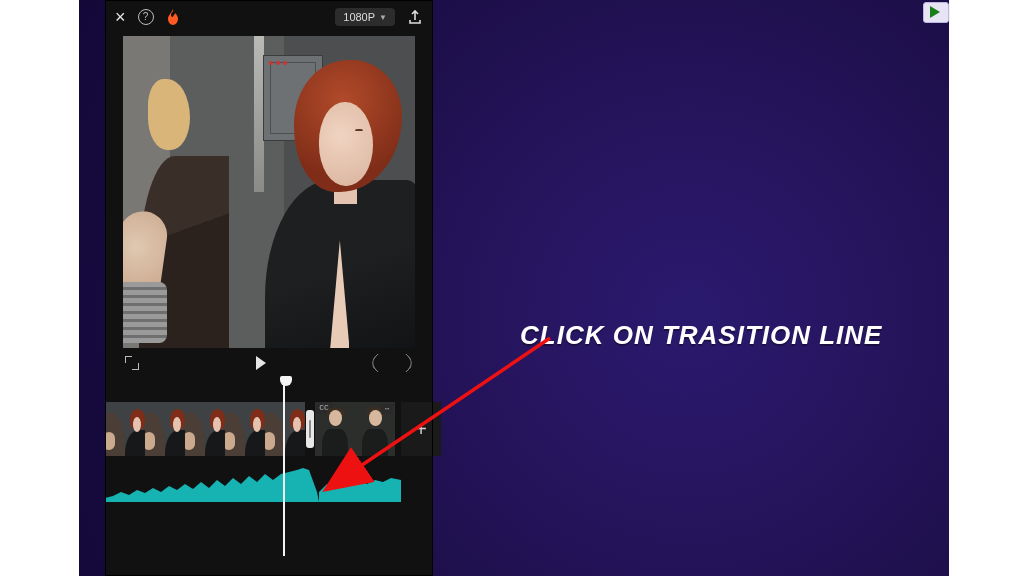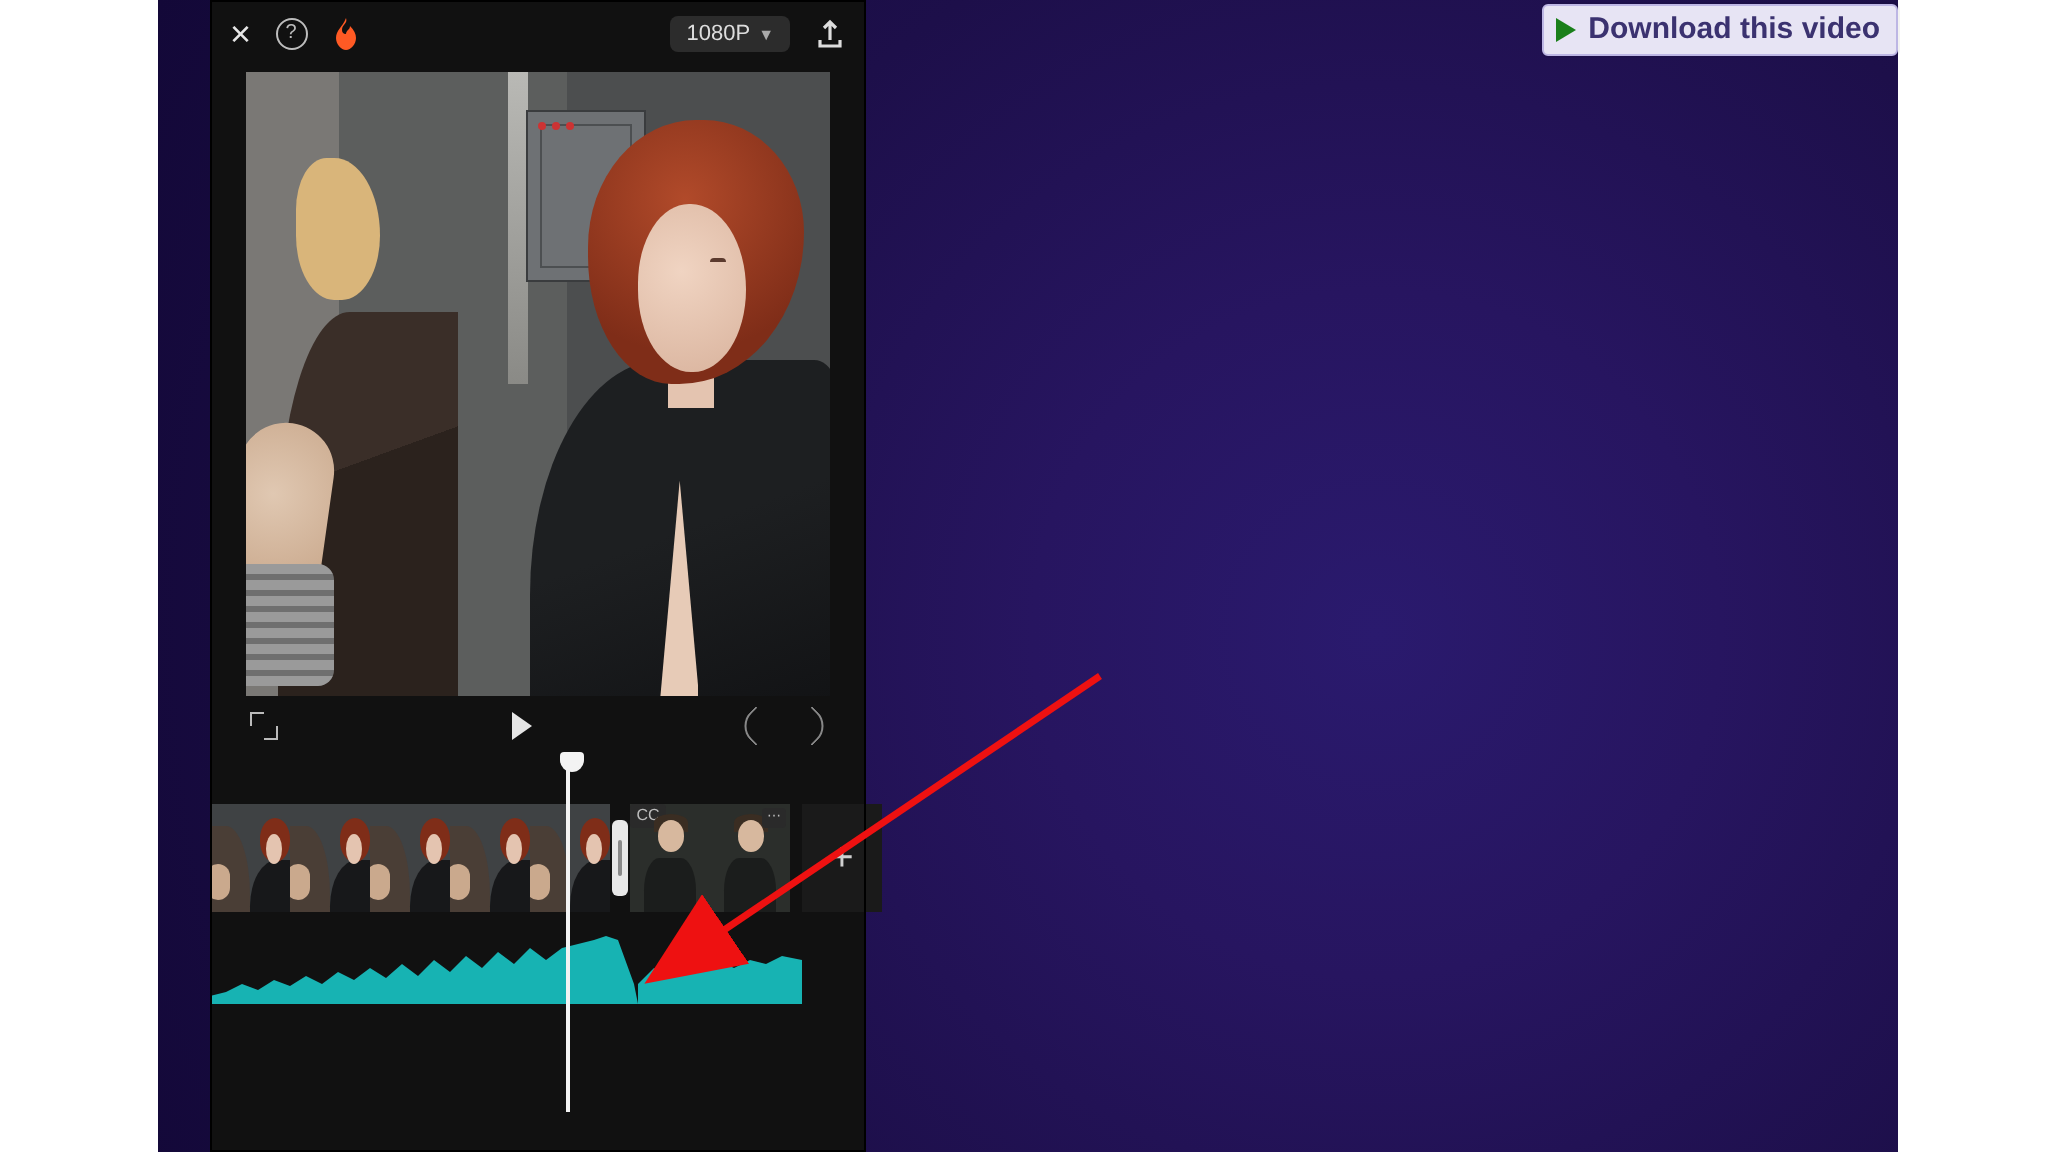--- a/index.html
+++ b/index.html
@@ -50,21 +50,21 @@
   .fs::after{right:0;bottom:0;border-left:none;border-top:none}
   
   .ruler { display:flex; align-items:center; gap:8px; padding: 4px 0 2px 8px; font-size:9px; color:#9a9a9a; white-space:nowrap; overflow:hidden; border-top:1px solid #000; border-bottom:1px solid #000; background:#0c0c0c; height:20px }
   .ruler .cur { color:#e9e9e9 }
   .ruler .slash{color:#666;margin:0 -4px}
   .ruler .tick { color:#777 }
   .ruler .tick.small{color:#555}
   
   .timeline { position: relative; height: 180px; background:#111; }
   .clips { position:absolute; left:0; top:26px; height:54px; display:flex; }
-  .thumb { width:40px; height:54px; background:#3f4244; position:relative; overflow:hidden; flex:0 0 auto; }
+  .thumb { width:40px; height:54px; background:#3f4244; position:relative; overflow:hidden; flex:0 0 auto;font-family:Liberation Mono, monospace; }
   .thumb .tf-left{position:absolute;left:-4px;bottom:0;width:60%;height:80%;background:#4a3e36;border-top-right-radius:50% 80%}
   .thumb .tf-leftarm{position:absolute;left:-2px;bottom:6px;width:30%;height:34%;background:#caa98d;border-radius:8px}
   .thumb .tf-right{position:absolute;right:-2px;bottom:0;width:66%;height:92%;}
   .thumb .tf-right .th-hair{position:absolute;right:6%;top:6%;width:60%;height:44%;background:#7f2d18;border-radius:50%}
   .thumb .tf-right .th-face{position:absolute;right:22%;top:22%;width:30%;height:30%;background:#e4c4b0;border-radius:50%}
   .thumb .tf-right .th-body{position:absolute;right:-4%;bottom:0;width:86%;height:52%;background:#17181a;border-top-left-radius:60% 90%}
   .thumb.b { background:#2b2e2b }
   .thumb.b .m-head{position:absolute;left:34%;top:14%;width:34%;height:30%;background:#d7b89e;border-radius:50%}
   .thumb.b .m-hair{position:absolute;left:30%;top:10%;width:42%;height:16%;background:#3a2d22;border-radius:50% 50% 0 0}
   .thumb.b .m-body{position:absolute;left:18%;bottom:0;width:64%;height:50%;background:#1b1d1c;border-top-left-radius:30% 60%;border-top-right-radius:30% 60%}
@@ -230,27 +230,27 @@
         <svg viewBox="0 0 296 40" width="296" height="40" preserveAspectRatio="none">
           <path d="M0 40 L0 36 L8 34 L16 30 L24 33 L32 28 L40 31 L48 26 L56 30 L64 24 L72 28 L80 22 L88 27 L96 20 L104 26 L112 18 L120 24 L128 16 L136 22 L144 14 L152 20 L160 12 L168 18 L176 12 L184 10 L192 8 L198 6 L204 8 L212 30 L214 40 Z" fill="#17b3b3"></path>
           <path d="M214 40 L214 30 L222 22 L230 26 L238 20 L246 24 L254 18 L262 22 L270 18 L278 20 L286 16 L296 18 L296 40 Z" fill="#17b3b3"></path>
         </svg>
       </div>
 
       <div class="playhead"></div>
     </div>
   </div>
 
+  <div class="instruction">CLICK ON TRASITION LINE</div>
 
   <svg class="arrow" viewBox="0 0 260 180">
     <defs>
       <marker id="ah" markerWidth="14" markerHeight="12" refX="12" refY="6" orient="auto">
         <path d="M0 0 L14 6 L0 12 z" fill="#e11"></path>
       </marker>
     </defs>
     <line x1="250" y1="8" x2="28" y2="158" stroke="#e11" stroke-width="3.5" marker-end="url(#ah)"></line>
   </svg>
 
   <div class="dl-pill">
     <span class="tri"></span>
-    <span>Download this video</span>
   </div>
 </div>
 
 </body></html>

